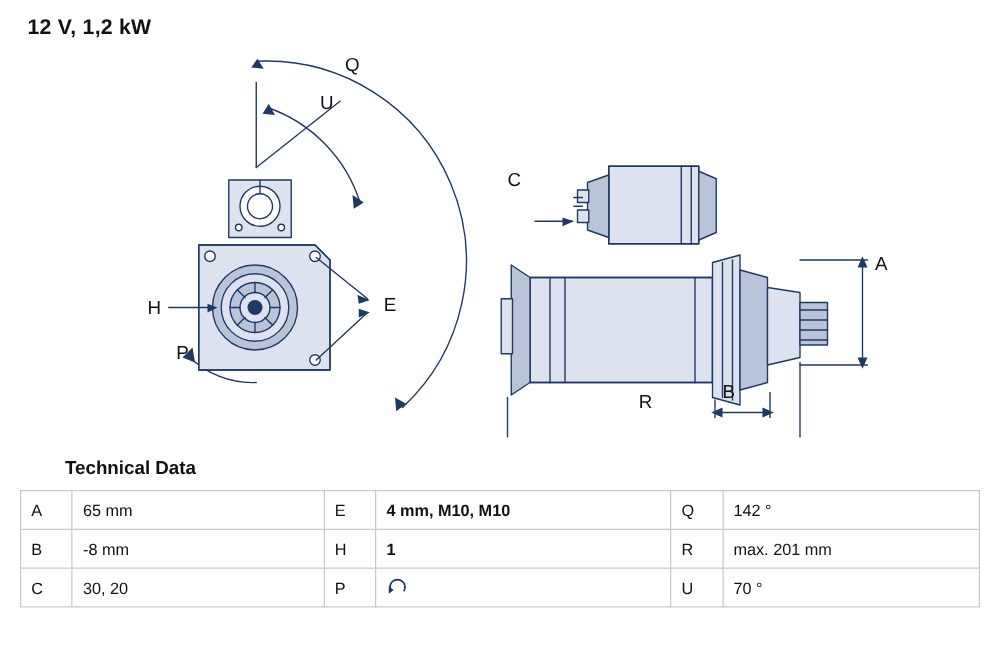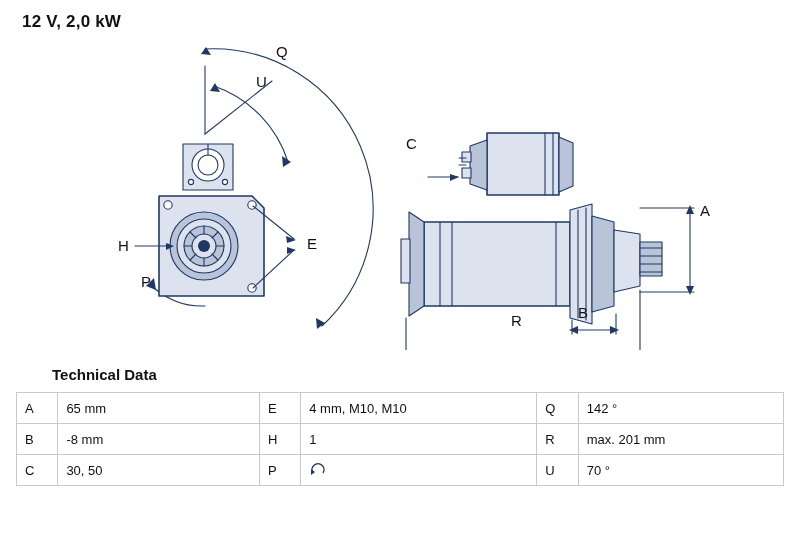--- a/index.html
+++ b/index.html
@@ -65,36 +65,37 @@
   td.key {
     width: 26px;
     text-align: left;
     padding-left: 10px;
   }
   td.val {
     width: 200px;
   }
   td.val-wide {
     width: 232px;
+    font-weight: bold;
   }
   .sym-p {
     display: inline-block;
     width: 20px;
     height: 16px;
     position: relative;
     vertical-align: middle;
   }
   .sym-p svg { display: block; }
 </style>
 </head>
 <body>
 
 <div class="page">
 
-  <div class="title">12 V, 2,0 kW</div>
+  <div class="title">12 V, 1,2 kW</div>
 
   <svg class="drawing" viewBox="0 0 800 316" xmlns="http://www.w3.org/2000/svg">
 
     <g fill="none" stroke="#1f3864" stroke-width="1.1" stroke-linejoin="round" stroke-linecap="round">
 
       <path d="M 205 15 A 160 160 0 0 1 322 292" stroke-width="1.1"></path>
 
       <path d="M 201 20 L 206 13 L 211 21 Z" fill="#1f3864" stroke="none"></path>
 
       <path d="M 316 284 L 325 289 L 317 295 Z" fill="#1f3864" stroke="none"></path>
@@ -232,21 +233,21 @@
       <tr>
         <td class="key">B</td>
         <td class="val">-8 mm</td>
         <td class="key">H</td>
         <td class="val-wide">1</td>
         <td class="key">R</td>
         <td class="val">max. 201 mm</td>
       </tr>
       <tr>
         <td class="key">C</td>
-        <td class="val">30, 50</td>
+        <td class="val">30, 20</td>
         <td class="key">P</td>
         <td class="val-wide">
           <span class="sym-p">
             <svg viewBox="0 0 20 16" width="20" height="16" xmlns="http://www.w3.org/2000/svg">
               <path d="M 4 11 A 6 6 0 1 1 14 11" fill="none" stroke="#1f3864" stroke-width="1.4"></path>
               <path d="M 2 7 L 6 10 L 2 13 Z" fill="#1f3864"></path>
             </svg>
           </span>
         </td>
         <td class="key">U</td>

